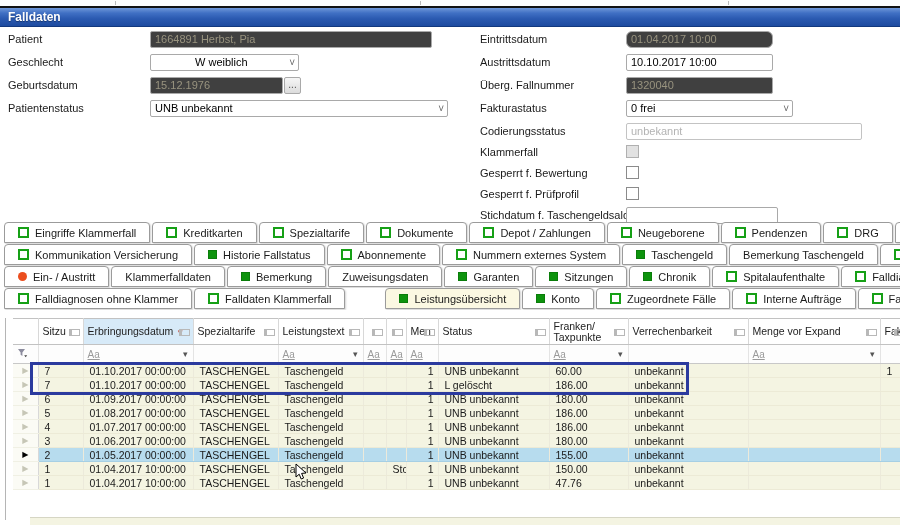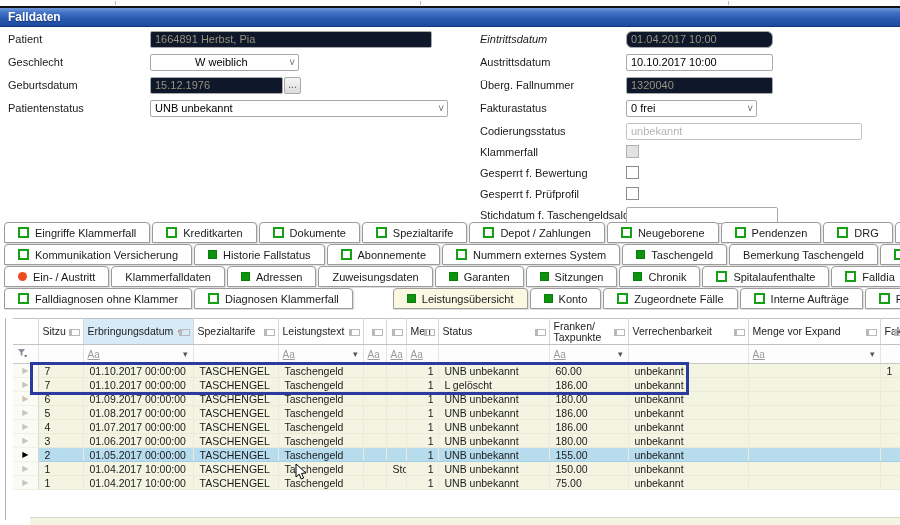--- a/index.html
+++ b/index.html
@@ -18,21 +18,21 @@
     border-bottom:1px solid #12387e;
     color:#fff;font-size:12px;font-weight:bold;line-height:19px;padding-left:8px;
     text-shadow:0 1px 1px rgba(0,0,0,.35);
   }
   
   .form-label{position:absolute;font-size:11px;color:#1a1a1a;white-space:nowrap;}
   .field{
     position:absolute;height:17px;box-sizing:border-box;border:1px solid #a9a9a9;border-radius:2px;
     font-size:11px;line-height:15px;padding:0 4px;white-space:nowrap;overflow:hidden;background:#fff;color:#000;
   }
-  .field.readonly{background:#0f172a;color:#98937f;}
+  .field.readonly{background:#404040;color:#98937f;}
   .field.disabled-input{color:#b3b3b3;border-color:#c3c3c3;}
   .field.select{padding-right:16px;}
   .chev{position:absolute;right:3px;top:1px;font-size:10px;color:#666;line-height:14px;}
   .ellipsis-btn{
     position:absolute;height:17px;box-sizing:border-box;border:1px solid #a9a9a9;border-radius:2px;
     background:linear-gradient(#f6f6f6,#dcdcdc);color:#555;font-size:10px;line-height:13px;text-align:center;
   }
   .checkbox{position:absolute;width:13px;height:13px;box-sizing:border-box;border:1px solid #8b8b8b;background:#fff;}
   .checkbox.disabled{background:#e2e2e2;border-color:#b0b0b0;}
   
@@ -94,28 +94,28 @@
 <div id="form-area">
     <div class="form-label" style="left: 8px; top: 33px;">Patient</div>
     <div class="field readonly" style="left: 150px; top: 31px; width: 282px;">1664891 Herbst, Pia</div>
     <div class="form-label" style="left: 8px; top: 56px;">Geschlecht</div>
     <div class="field select" style="left: 150px; top: 54px; width: 149px; padding-left: 44px;">W weiblich<span class="chev">˅</span></div>
     <div class="form-label" style="left: 8px; top: 79px;">Geburtsdatum</div>
     <div class="field readonly" style="left: 150px; top: 77px; width: 133px;">15.12.1976</div>
     <div class="ellipsis-btn" style="left: 284px; top: 77px; width: 17px;">...</div>
     <div class="form-label" style="left: 8px; top: 102px;">Patientenstatus</div>
     <div class="field select" style="left: 150px; top: 100px; width: 298px;">UNB unbekannt<span class="chev">˅</span></div>
-    <div class="form-label" style="left: 480px; top: 33px; font-style: italic;">Eintrittsdatum</div>
+    <div class="form-label" style="left: 480px; top: 33px;">Eintrittsdatum</div>
     <div class="field readonly" style="left: 626px; top: 31px; width: 147px; border-radius: 6px;">01.04.2017 10:00</div>
     <div class="form-label" style="left: 480px; top: 56px;">Austrittsdatum</div>
     <div class="field input" style="left: 626px; top: 54px; width: 147px;">10.10.2017 10:00</div>
     <div class="form-label" style="left: 480px; top: 79px;">Überg. Fallnummer</div>
     <div class="field readonly" style="left: 626px; top: 77px; width: 147px;">1320040</div>
     <div class="form-label" style="left: 480px; top: 102px;">Fakturastatus</div>
-    <div class="field select" style="left: 626px; top: 100px; width: 131px;">0 frei<span class="chev">˅</span></div>
+    <div class="field select" style="left: 626px; top: 100px; width: 167px;">0 frei<span class="chev">˅</span></div>
     <div class="form-label" style="left: 480px; top: 125px;">Codierungsstatus</div>
     <div class="field disabled-input" style="left: 626px; top: 123px; width: 236px;">unbekannt</div>
     <div class="form-label" style="left: 480px; top: 146px;">Klammerfall</div>
     <div class="checkbox disabled" style="left: 626px; top: 145px;"></div>
     <div class="form-label" style="left: 480px; top: 167px;">Gesperrt f. Bewertung</div>
     <div class="checkbox" style="left: 626px; top: 166px;"></div>
     <div class="form-label" style="left: 480px; top: 188px;">Gesperrt f. Prüfprofil</div>
     <div class="checkbox" style="left: 626px; top: 187px;"></div>
     <div class="form-label" style="left: 480px; top: 209px;">Stichdatum f. Taschengeldsaldo</div>
     <div class="field input" style="left: 626px; top: 207px; width: 152px;"></div>
@@ -126,25 +126,25 @@
       <div class="tab">
         <span class="icon-sq-outline"></span>
         <span>Eingriffe Klammerfall</span>
       </div>
       <div class="tab">
         <span class="icon-sq-outline"></span>
         <span>Kreditkarten</span>
       </div>
       <div class="tab">
         <span class="icon-sq-outline"></span>
+        <span>Spezialtarife</span>
+      </div>
+      <div class="tab">
+        <span class="icon-sq-outline"></span>
         <span>Dokumente</span>
-      </div>
-      <div class="tab">
-        <span class="icon-sq-outline"></span>
-        <span>Spezialtarife</span>
       </div>
       <div class="tab">
         <span class="icon-sq-outline"></span>
         <span>Depot / Zahlungen</span>
       </div>
       <div class="tab">
         <span class="icon-sq-outline"></span>
         <span>Neugeborene</span>
       </div>
       <div class="tab">
@@ -188,21 +188,21 @@
     <div class="tab-row" style="top: 266px;">
       <div class="tab">
         <span class="icon-dot-red"></span>
         <span>Ein- / Austritt</span>
       </div>
       <div class="tab">
         <span>Klammerfalldaten</span>
       </div>
       <div class="tab">
         <span class="icon-sq-filled"></span>
-        <span>Adressen</span>
+        <span>Bemerkung</span>
       </div>
       <div class="tab">
         <span>Zuweisungsdaten</span>
       </div>
       <div class="tab">
         <span class="icon-sq-filled"></span>
         <span>Garanten</span>
       </div>
       <div class="tab">
         <span class="icon-sq-filled"></span>
@@ -221,21 +221,21 @@
         <span>Falldia</span>
       </div>
     </div>
     <div class="tab-row" style="top: 288px;">
       <div class="tab">
         <span class="icon-sq-outline"></span>
         <span>Falldiagnosen ohne Klammer</span>
       </div>
       <div class="tab">
         <span class="icon-sq-outline"></span>
-        <span>Diagnosen Klammerfall</span>
+        <span>Falldaten Klammerfall</span>
       </div>
       <div class="tab active">
         <span class="icon-sq-filled"></span>
         <span>Leistungsübersicht</span>
       </div>
       <div class="tab">
         <span class="icon-sq-filled"></span>
         <span>Konto</span>
       </div>
       <div class="tab">
@@ -430,21 +430,21 @@
         <tr>
           <td class="indicator">▶</td>
           <td class="cell">1</td>
           <td class="cell">01.04.2017 10:00:00</td>
           <td class="cell">TASCHENGEL</td>
           <td class="cell">Taschengeld</td>
           <td class="cell"></td>
           <td class="cell"></td>
           <td class="cell num">1</td>
           <td class="cell">UNB unbekannt</td>
-          <td class="cell">75.00</td>
+          <td class="cell">47.76</td>
           <td class="cell">unbekannt</td>
           <td class="cell"></td>
           <td class="cell"></td>
         </tr>
       </tbody>
     </table>
 </div>
 <div class="left-line"></div>
 <div class="annotation-box"></div>
 <div class="bottom-strip"></div>

